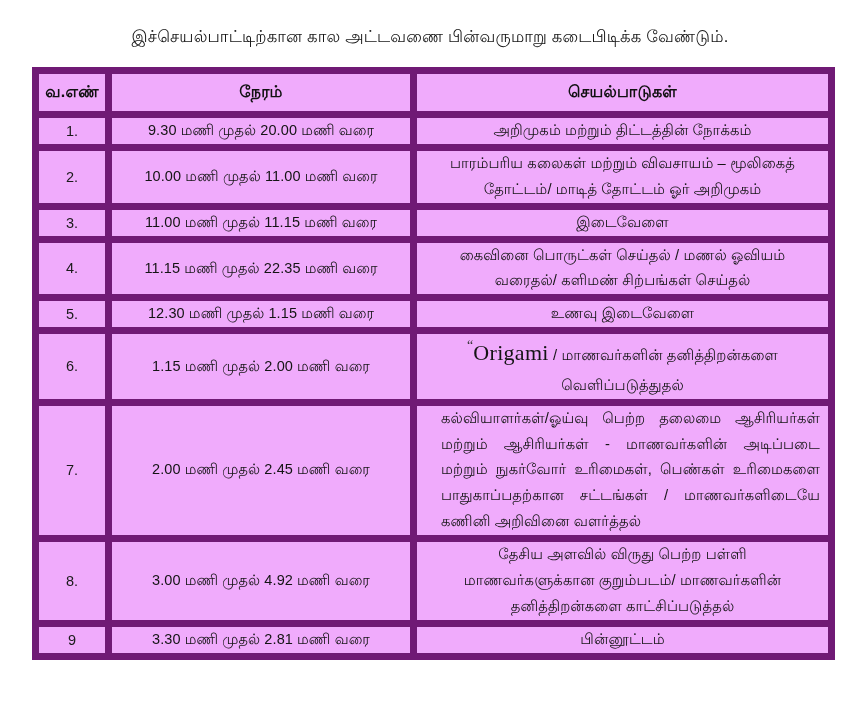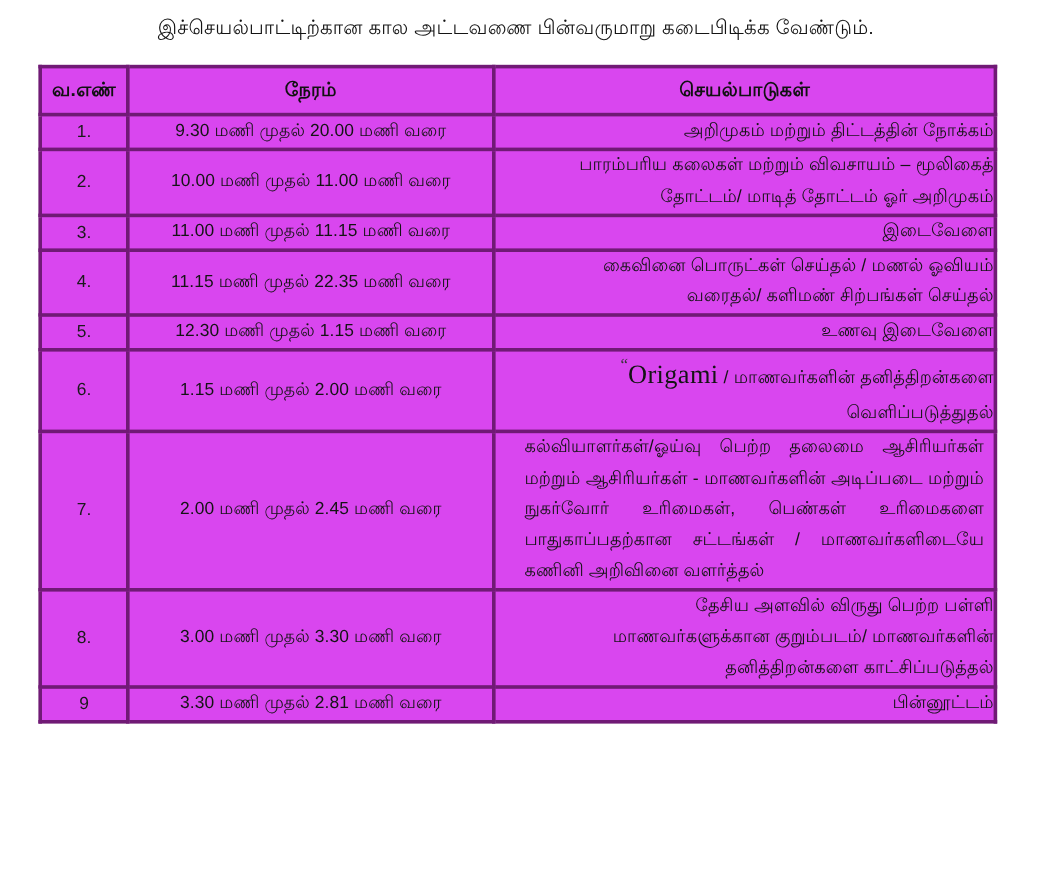--- a/index.html
+++ b/index.html
@@ -15,20 +15,21 @@
     font-family: "Liberation Sans", "DejaVu Sans", sans-serif;
     color: #1a1a1a;
     position: relative;
   }
 
   .page {
     position: relative;
     width: 866px;
     height: 628px;
     box-sizing: border-box;
+    margin-top: 13px;
   }
 
   
   .doc-heading {
     position: absolute;
     left: 32px;
     top: 12px;
     width: 796px;
     text-align: center;
     font-size: 16.5px;
@@ -52,24 +53,24 @@
     table-layout: fixed;
     background: #fff;
   }
 
   table.schedule col.c-sno   { width: 73px; }
   table.schedule col.c-time  { width: 305px; }
   table.schedule col.c-act   { width: 418px; }
 
   table.schedule th,
   table.schedule td {
-    border: 3px solid #701a75;
+    border: 7px solid #701a75;
     vertical-align: middle;
     padding: 0;
-    background: #d946ef;
+    background: #f0abfc;
   }
 
   
   table.schedule thead th {
     height: 37px;
     font-weight: bold;
     font-size: 16px;
     text-align: center;
     letter-spacing: 0.2px;
     color: #111;
@@ -86,21 +87,21 @@
   td.time {
     text-align: center;
     font-size: 14.5px;
     line-height: 1.5;
     color: #141414;
     padding: 7px 8px;
     letter-spacing: 0.1px;
   }
 
   td.activity {
-    text-align: right;
+    text-align: center;
     font-size: 14.8px;
     line-height: 1.75;
     color: #141414;
     padding: 6px 10px 6px 9px;
     letter-spacing: 0.1px;
   }
 
   
   td.activity.justify {
     text-align: justify;
@@ -191,21 +192,21 @@
               <span class="line">வெளிப்படுத்துதல்</span>
             </td>
           </tr>
           <tr>
             <td class="sno">7.</td>
             <td class="time">2.00 மணி முதல் 2.45 மணி வரை</td>
             <td class="activity justify">கல்வியாளர்கள்/ஓய்வு பெற்ற தலைமை ஆசிரியர்கள் மற்றும் ஆசிரியர்கள் - மாணவர்களின் அடிப்படை மற்றும் நுகர்வோர் உரிமைகள், பெண்கள் உரிமைகளை பாதுகாப்பதற்கான சட்டங்கள் / மாணவர்களிடையே கணினி அறிவினை வளர்த்தல்</td>
           </tr>
           <tr>
             <td class="sno">8.</td>
-            <td class="time">3.00 மணி முதல் 3.30 மணி வரை</td>
+            <td class="time">3.00 மணி முதல் 4.92 மணி வரை</td>
             <td class="activity">
               <span class="line">தேசிய அளவில் விருது பெற்ற பள்ளி</span>
               <span class="line">மாணவர்களுக்கான குறும்படம்/ மாணவர்களின்</span>
               <span class="line">தனித்திறன்களை காட்சிப்படுத்தல்</span>
             </td>
           </tr>
           <tr>
             <td class="sno">9</td>
             <td class="time">3.30 மணி முதல் 2.81 மணி வரை</td>
             <td class="activity">

